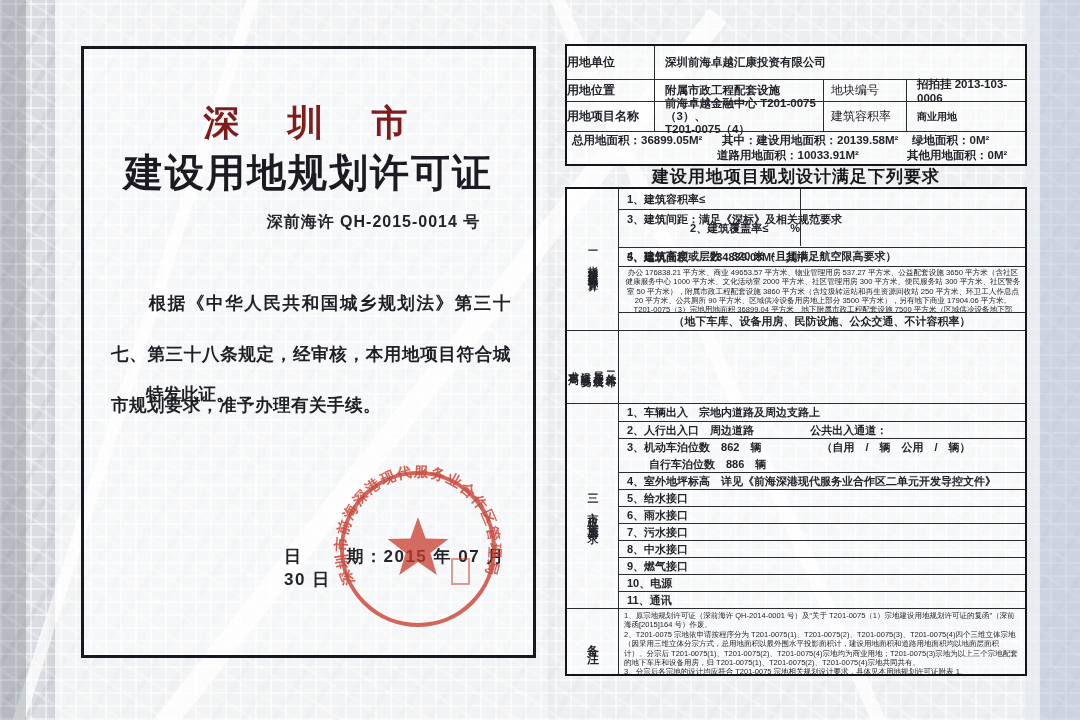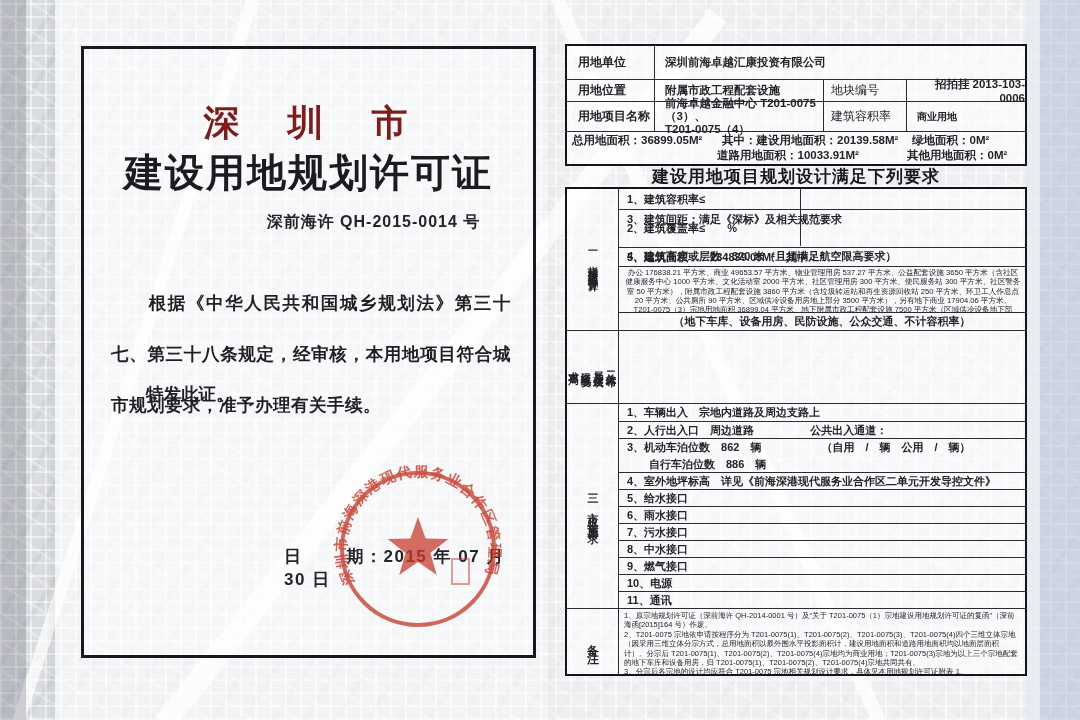--- a/index.html
+++ b/index.html
@@ -43,26 +43,26 @@
   .cert-date{position:absolute;top:496px;left:200px;font-size:17px;font-weight:bold;letter-spacing:1.5px;}
   .date-gap{display:inline-block;width:44px;}
   .stamp{position:absolute;left:248px;top:414px;width:172px;height:172px;opacity:.9;}
 
   
   .info-table{position:absolute;left:17px;top:44px;width:462px;border:2px solid #14141a;
               background:rgba(255,255,255,.6);font-size:11.5px;font-weight:600;box-sizing:border-box;}
   .it-row{display:flex;box-sizing:border-box;}
   .bb{border-bottom:1px solid #2b2b32;}
   .br{border-right:1px solid #2b2b32;}
-  .it-label{width:88px;box-sizing:border-box;display:flex;align-items:center;padding-left:11px;
+  .it-label{width:88px;box-sizing:border-box;display:flex;align-items:center;padding-left:0;
             font-size:12px;font-weight:700;flex-shrink:0;}
   .it-val{display:flex;align-items:center;padding-left:10px;box-sizing:border-box;}
   .it-c2{width:169px;flex-shrink:0;}
   .it-c3{width:83px;flex-shrink:0;padding-left:7px;font-size:12px;font-weight:400;}
-  .it-c4{flex:1;text-align:right;}
+  .it-c4{flex:1;}
   .two-line{flex-direction:column;justify-content:center;align-items:flex-start;line-height:13px;}
   .area-line{display:flex;line-height:15px;padding-left:5px;}
   .w150{width:150px;} .w190{width:190px;} .pl150{padding-left:150px;}
 
   .req-title{position:absolute;left:17px;top:165px;width:462px;text-align:center;
              font-size:17px;font-weight:bold;letter-spacing:1px;color:#17171d;}
   .main-table{position:absolute;left:17px;top:187px;width:462px;border:2.5px solid #14141a;
               background:rgba(255,255,255,.55);box-sizing:border-box;font-size:11px;font-weight:600;}
   .sec{display:flex;box-sizing:border-box;}
   .bt{border-top:1px solid #2b2b32;}
@@ -72,21 +72,21 @@
   .v1{font-size:10px;letter-spacing:1.5px;}
   .v3{font-size:11px;letter-spacing:4px;}
   .v4{font-size:12px;letter-spacing:8px;}
   .vcols{writing-mode:vertical-rl;text-orientation:upright;font-size:10.5px;line-height:12.5px;
          font-weight:700;letter-spacing:2px;}
   .content{flex:1;display:flex;flex-direction:column;box-sizing:border-box;min-width:0;}
   .crow{display:flex;box-sizing:border-box;flex-direction:column;}
   .cellA{width:182px;flex-shrink:0;box-sizing:border-box;border-right:1px solid #2b2b32;padding-left:8px;}
   .cellB{flex:1;padding-left:8px;box-sizing:border-box;}
   .h20{height:20px;line-height:20px;}
-  .h38{height:38px;} .h38 .cellA{line-height:36px;} .h38 .cellB{line-height:17px;padding-top:2px;}
+  .h38{height:38px;} .h38 .cellA{line-height:36px;text-align:right;} .h38 .cellB{line-height:17px;padding-top:2px;}
   .h18{height:18px;line-height:18px;padding-left:8px;}
   .tiny{font-size:7.6px;line-height:9.3px;font-weight:500;letter-spacing:0;padding:1px 4px 0 6px;height:46px;box-sizing:border-box;overflow:hidden;}
   .tiny p{margin:0;text-align:center;}
   .noterow{height:17px;line-height:17px;text-align:center;font-weight:700;}
   .s3row{height:17px;line-height:16px;padding-left:8px;box-sizing:border-box;display:flex;}
   .s3row.dbl{height:34px;flex-direction:column;line-height:17px;}
   .s3row .part2{margin-left:56px;}
   .s3line{display:flex;}
   .s3line .part2{margin-left:60px;}
   .notes-body{flex:1;padding:2px 5px 0 5px;font-size:7.5px;line-height:9.4px;font-weight:500;overflow:hidden;}

